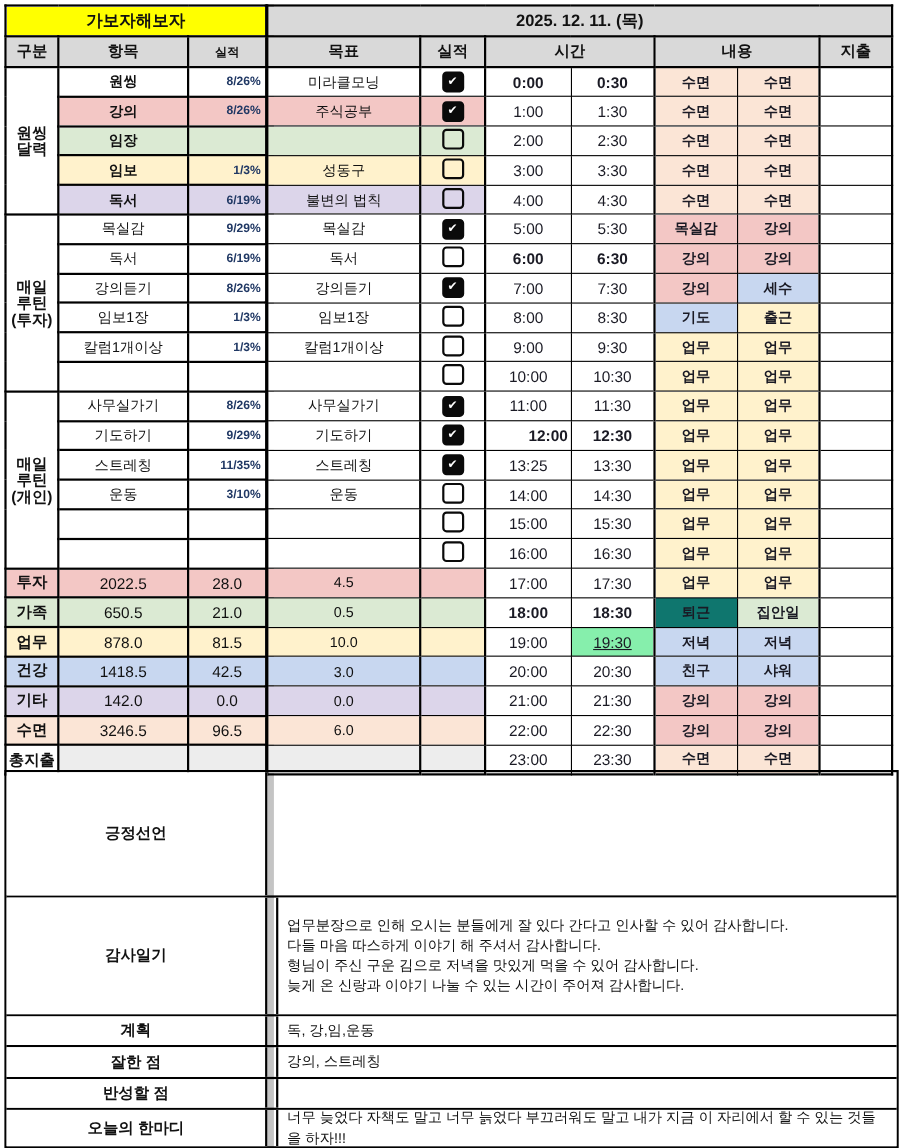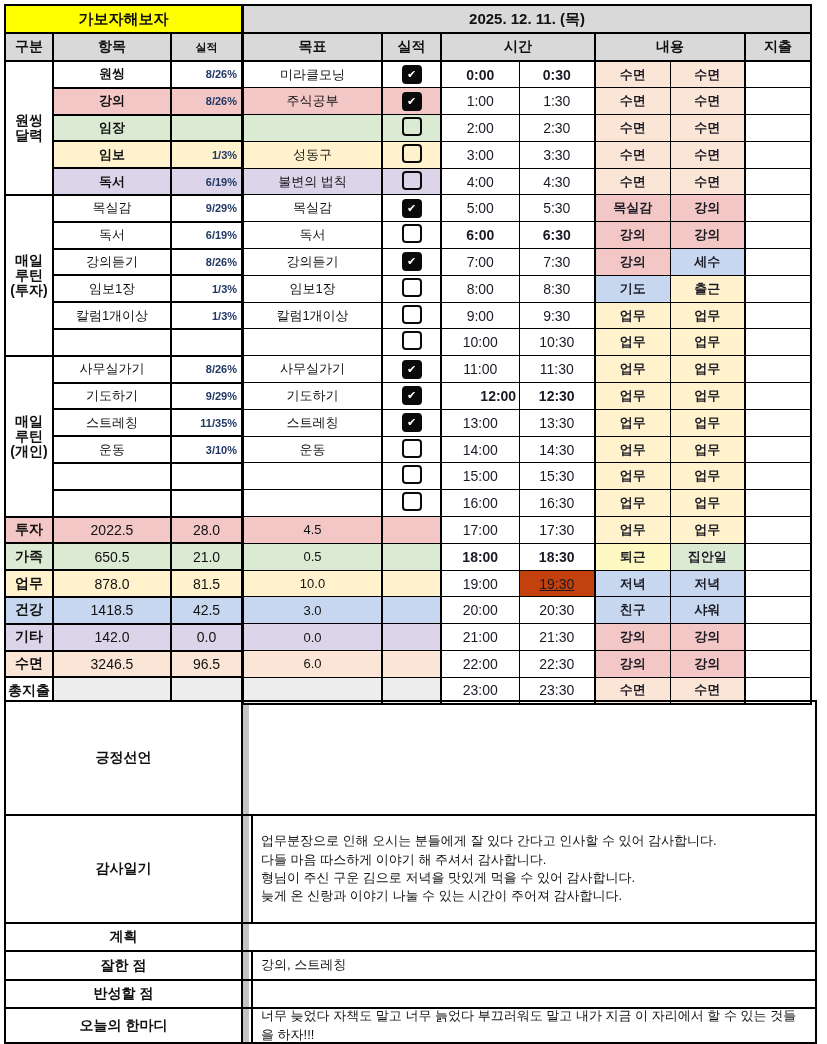--- a/index.html
+++ b/index.html
@@ -332,21 +332,21 @@
         <td class="chk" style="background: rgb(255, 255, 255);"><span class="cb on">✔</span></td>
         <td class="tt b" style="background: rgb(255, 255, 255); padding-left: 36px;">12:00</td>
         <td class="tt tt2 b" style="background: rgb(255, 255, 255);">12:30</td>
         <td class="cc" style="background: rgb(255, 242, 204);">업무</td>
         <td class="cc cc2" style="background: rgb(255, 242, 204);">업무</td>
         <td class="spend" style="background: rgb(255, 255, 255);"></td>
       </tr>
       <tr>
         <td class="goal" style="background: rgb(255, 255, 255);">스트레칭</td>
         <td class="chk" style="background: rgb(255, 255, 255);"><span class="cb on">✔</span></td>
-        <td class="tt" style="background: rgb(255, 255, 255);">13:00</td>
+        <td class="tt" style="background: rgb(255, 255, 255);">13:25</td>
         <td class="tt tt2" style="background: rgb(255, 255, 255);">13:30</td>
         <td class="cc" style="background: rgb(255, 242, 204);">업무</td>
         <td class="cc cc2" style="background: rgb(255, 242, 204);">업무</td>
         <td class="spend" style="background: rgb(255, 255, 255);"></td>
       </tr>
       <tr>
         <td class="goal" style="background: rgb(255, 255, 255);">운동</td>
         <td class="chk" style="background: rgb(255, 255, 255);"><span class="cb"></span></td>
         <td class="tt" style="background: rgb(255, 255, 255);">14:00</td>
         <td class="tt tt2" style="background: rgb(255, 255, 255);">14:30</td>
@@ -379,29 +379,29 @@
         <td class="tt tt2" style="background: rgb(255, 255, 255);">17:30</td>
         <td class="cc" style="background: rgb(255, 242, 204);">업무</td>
         <td class="cc cc2" style="background: rgb(255, 242, 204);">업무</td>
         <td class="spend" style="background: rgb(255, 255, 255);"></td>
       </tr>
       <tr>
         <td class="goal" style="background: rgb(219, 234, 211);">0.5</td>
         <td class="chk" style="background: rgb(219, 234, 211);"></td>
         <td class="tt b" style="background: rgb(255, 255, 255);">18:00</td>
         <td class="tt tt2 b" style="background: rgb(255, 255, 255);">18:30</td>
-        <td class="cc" style="background: #fef9c3; text-align: center;">퇴근</td>
+        <td class="cc" style="background: #0f766e; text-align: center;">퇴근</td>
         <td class="cc cc2" style="background: rgb(219, 234, 211);">집안일</td>
         <td class="spend" style="background: rgb(255, 255, 255);"></td>
       </tr>
       <tr>
         <td class="goal" style="background: rgb(255, 242, 204);">10.0</td>
         <td class="chk" style="background: rgb(255, 242, 204);"></td>
         <td class="tt" style="background: rgb(255, 255, 255);">19:00</td>
-        <td class="tt tt2" style="background: #c2410c; text-decoration: underline;">19:30</td>
+        <td class="tt tt2" style="background: #86efac; text-decoration: underline;">19:30</td>
         <td class="cc" style="background: rgb(200, 215, 240);">저녁</td>
         <td class="cc cc2" style="background: rgb(200, 215, 240);">저녁</td>
         <td class="spend" style="background: rgb(255, 255, 255);"></td>
       </tr>
       <tr>
         <td class="goal" style="background: rgb(200, 215, 240);">3.0</td>
         <td class="chk" style="background: rgb(200, 215, 240);"></td>
         <td class="tt" style="background: rgb(255, 255, 255);">20:00</td>
         <td class="tt tt2" style="background: rgb(255, 255, 255);">20:30</td>
         <td class="cc" style="background: rgb(200, 215, 240);">친구</td>
@@ -447,20 +447,21 @@
     <div class="blabel">감사일기</div>
     <div class="bgap"></div>
     <div class="btext">업무분장으로 인해 오시는 분들에게 잘 있다 간다고 인사할 수 있어 감사합니다.
 다들 마음 따스하게 이야기 해 주셔서 감사합니다.
 형님이 주신 구운 김으로 저녁을 맛있게 먹을 수 있어 감사합니다.
 늦게 온 신랑과 이야기 나눌 수 있는 시간이 주어져 감사합니다.</div>
   </div>
   <div class="brow">
     <div class="blabel">계획</div>
     <div class="bgap"></div>
+    <div class="btext">독, 강,임,운동</div>
   </div>
   <div class="brow">
     <div class="blabel">잘한 점</div>
     <div class="bgap"></div>
     <div class="btext">강의, 스트레칭</div>
   </div>
   <div class="brow">
     <div class="blabel">반성할 점</div>
     <div class="bgap"></div>
     <div class="btext"></div>

